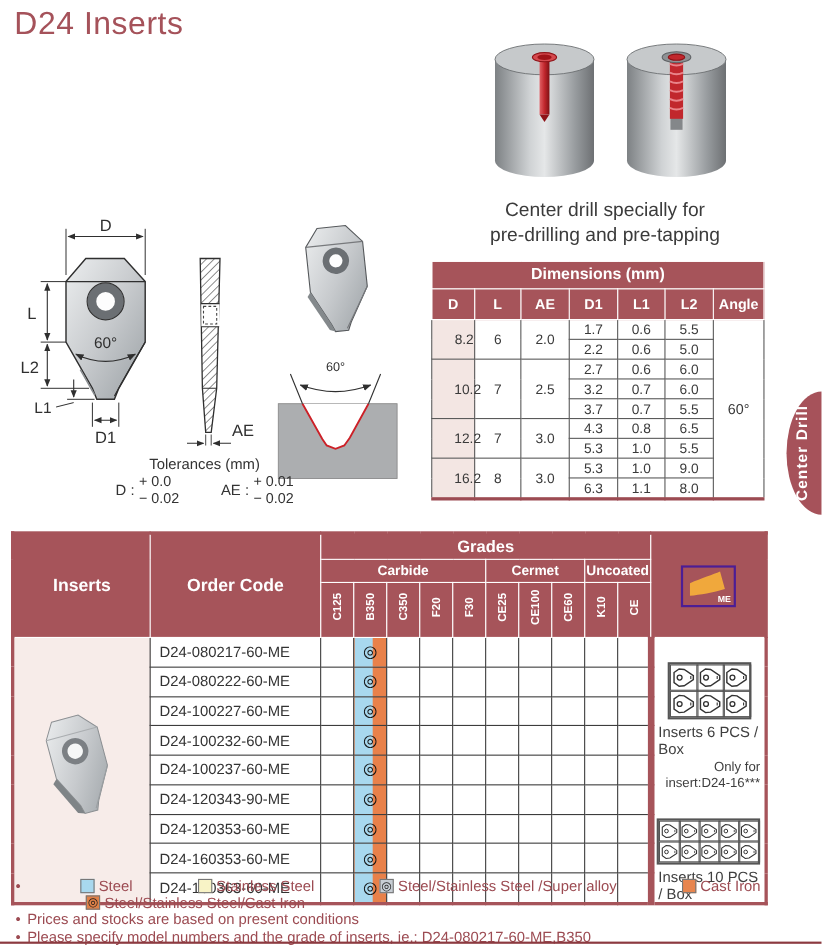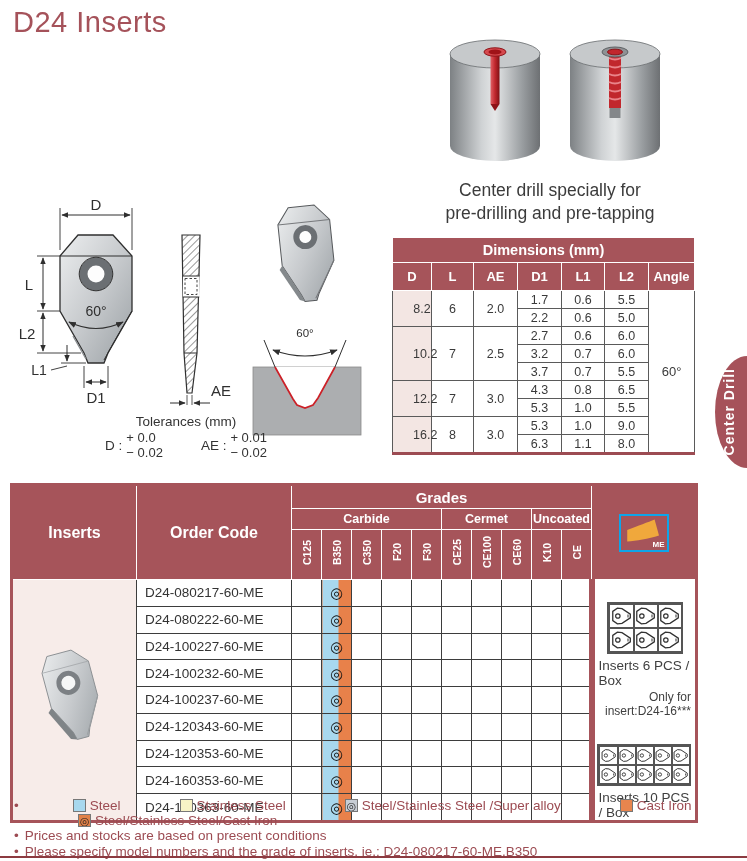--- a/index.html
+++ b/index.html
@@ -48,21 +48,21 @@
   .th-vert{height:45px;vertical-align:middle;padding:2px 0;}
   .vlabel{writing-mode:vertical-rl;transform:rotate(180deg);font-size:10.5px;font-weight:bold;
           display:inline-block;max-height:44px;}
   #grades-table tbody td{border:1px solid #3d3d3d;height:24.2px;padding:0;}
   td.photo-cell{background:#F7ECE9;vertical-align:top;}
   td.code-cell{font-size:13.5px;color:#333;padding-left:8px !important;text-align:left;}
   td.grade-cell{text-align:center;font-size:15px;color:#141414;line-height:1;}
   td.grade-cell.marked{background:linear-gradient(to right,#A8D8EE 0%,#A8D8EE 55%,#E8814A 55%,#E8814A 100%);}
   td.pack-cell{border-left:6px solid #A6545A !important;vertical-align:top;background:#fff;padding:0 !important;}
 
-  .me-badge{position:relative;width:46px;height:34px;border:2px solid #0ea5e9;margin:0 auto;}
+  .me-badge{position:relative;width:46px;height:34px;border:2px solid #4c1d95;margin:0 auto;}
   .me-text{position:absolute;right:2px;bottom:1px;color:#fff;font-size:8px;font-weight:bold;}
 
   
   .box-grid{display:grid;border:2px solid #555;width:max-content;background:#fff;}
   .box-grid svg{border:1px solid #555;display:block;}
   .pack-label{font-size:13.5px;color:#3f3f3f;margin:4px 0 0 0;}
   .pack-note{font-size:12px;color:#3f3f3f;margin:2px 0 0 0;text-align:right;}
   #box6{margin:22px 0 0 12px;}
   #box10{margin:26px 0 0 2px;}
   .pack-inner{padding:0 4px 0 0;}
@@ -516,21 +516,21 @@
         <td class="grade-cell"></td>
         <td class="grade-cell"></td>
         <td class="grade-cell"></td>
         <td class="grade-cell"></td>
         <td class="grade-cell"></td>
         <td class="grade-cell"></td>
         <td class="grade-cell"></td>
         <td class="grade-cell"></td>
       </tr>
       <tr>
-        <td class="code-cell">D24-120343-60-ME</td>
+        <td class="code-cell">D24-120343-90-ME</td>
         <td class="grade-cell"></td>
         <td class="grade-cell marked">◎</td>
         <td class="grade-cell"></td>
         <td class="grade-cell"></td>
         <td class="grade-cell"></td>
         <td class="grade-cell"></td>
         <td class="grade-cell"></td>
         <td class="grade-cell"></td>
         <td class="grade-cell"></td>
         <td class="grade-cell"></td>

